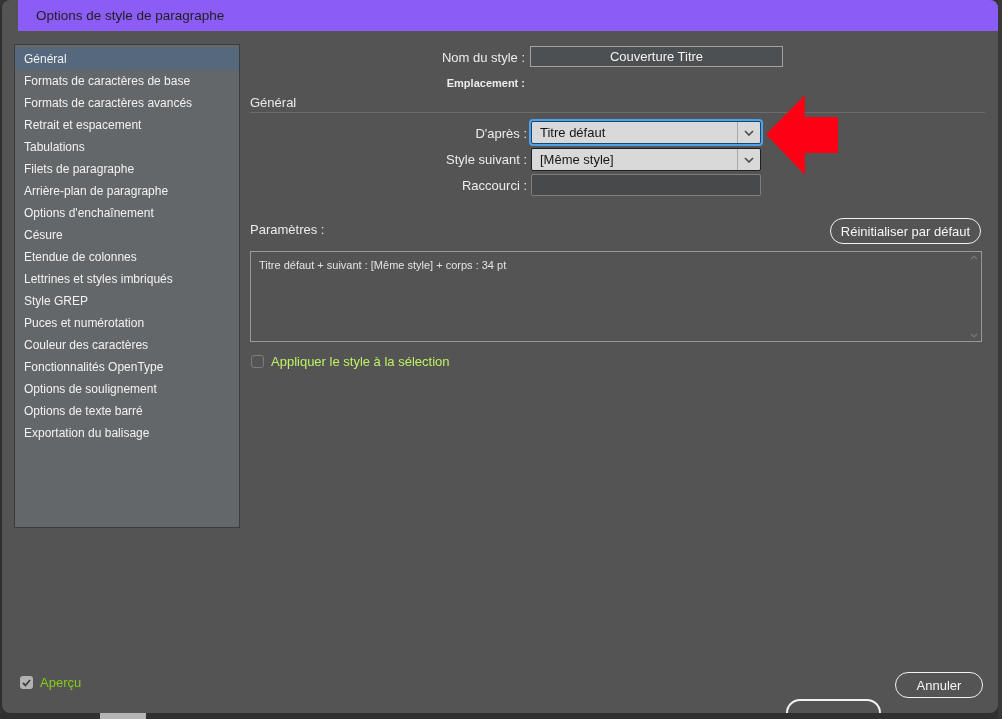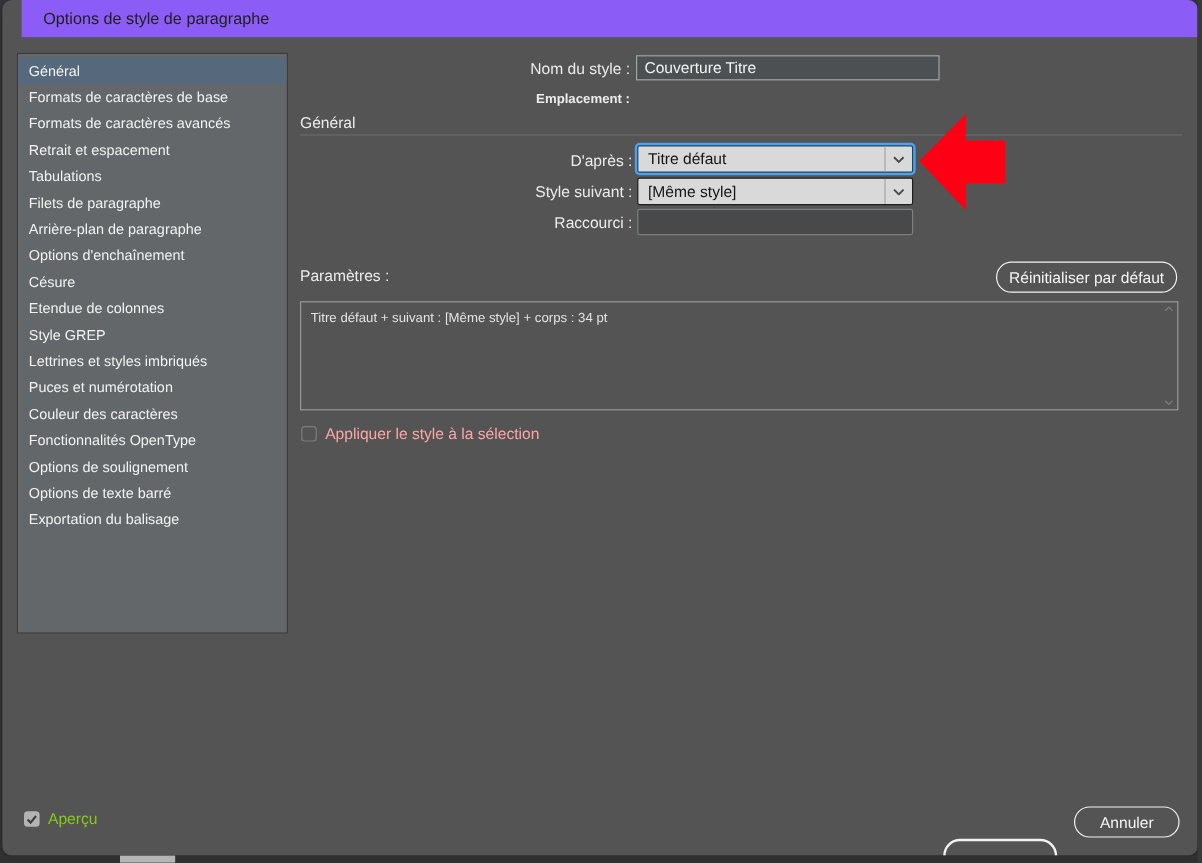--- a/index.html
+++ b/index.html
@@ -30,21 +30,21 @@
     height:22px;line-height:22px;font-size:12px;color:#f2f2f2;
     padding-left:9px;white-space:nowrap;overflow:hidden;cursor:default;
   }
   .side-item.selected{background:#55687c;}
   
   .lbl{position:absolute;color:#ececec;font-size:13px;text-align:right;height:16px;line-height:16px;}
   .lbl-sm{font-size:11px;font-weight:bold;}
   .txt-input{
     position:absolute;box-sizing:border-box;background:#4d5052;
     border:1px solid #a3a3a3;color:#f2f2f2;font-size:13px;
-    font-family:"Liberation Sans",sans-serif;padding:0 6px;outline:none;
+    font-family:"Liberation Sans",sans-serif;padding:0 6px;outline:none;text-align:center;
   }
   .section-title{position:absolute;color:#ececec;font-size:13px;}
   .rule{position:absolute;height:1px;background:#6b6b6b;}
   .combo{
     position:absolute;box-sizing:border-box;background:#d9d9d9;
     border:1px solid #1f1f1f;border-radius:2px;display:flex;align-items:center;
     cursor:default;
   }
   .combo.focused{box-shadow:0 0 0 2px #4fa0e8;border-color:#16476e;}
   .combo .val{flex:1;font-size:13px;color:#161616;padding-left:8px;white-space:nowrap;overflow:hidden;}
@@ -69,21 +69,21 @@
     background:transparent;color:#e3e3e3;font-size:11px;
     padding:6px 14px 6px 8px;line-height:14px;
   }
   .corner-chev{position:absolute;right:3px;width:8px;height:5px;opacity:.65;}
   .checkbox{
     position:absolute;box-sizing:border-box;width:13px;height:13px;border-radius:3px;
   }
   .checkbox.unchecked{border:1px solid #7c7c7c;background:transparent;}
   .checkbox.checked{background:#b3b3b3;display:flex;align-items:center;justify-content:center;}
   .cb-label{position:absolute;font-size:13px;height:16px;line-height:16px;}
-  .disabled-text{color:#fca5a5;}
+  .disabled-text{color:#bef264;}
   
   .red-arrow{
     position:absolute;left:766px;top:95px;width:72px;height:80px;
     background:#fe0013;
     clip-path:polygon(0% 49%,54% 0%,54% 27.5%,100% 27.5%,100% 72.5%,54% 72.5%,54% 100%);
   }
   
   .bottom-strip{position:absolute;left:0;top:713px;width:1002px;height:6px;background:#303030;}
   .bottom-patch{position:absolute;left:100px;top:713px;width:46px;height:6px;background:#b5b5b5;}
   .right-edge{position:absolute;left:998px;top:0;width:4px;height:719px;background:#39393c;}
@@ -101,22 +101,22 @@
     <div class="side-item selected">Général</div>
     <div class="side-item">Formats de caractères de base</div>
     <div class="side-item">Formats de caractères avancés</div>
     <div class="side-item">Retrait et espacement</div>
     <div class="side-item">Tabulations</div>
     <div class="side-item">Filets de paragraphe</div>
     <div class="side-item">Arrière-plan de paragraphe</div>
     <div class="side-item">Options d'enchaînement</div>
     <div class="side-item">Césure</div>
     <div class="side-item">Etendue de colonnes</div>
+    <div class="side-item">Lettrines et styles imbriqués</div>
     <div class="side-item">Style GREP</div>
-    <div class="side-item">Lettrines et styles imbriqués</div>
     <div class="side-item">Puces et numérotation</div>
     <div class="side-item">Couleur des caractères</div>
     <div class="side-item">Fonctionnalités OpenType</div>
     <div class="side-item">Options de soulignement</div>
     <div class="side-item">Options de texte barré</div>
     <div class="side-item">Exportation du balisage</div>
   </div>
 
   <div class="lbl" style="left:330px;top:50px;width:193px;">Nom du style :</div>
   <input class="txt-input" style="left: 528px; top: 46px; width: 253px; height: 21px;" value="Couverture Titre">

